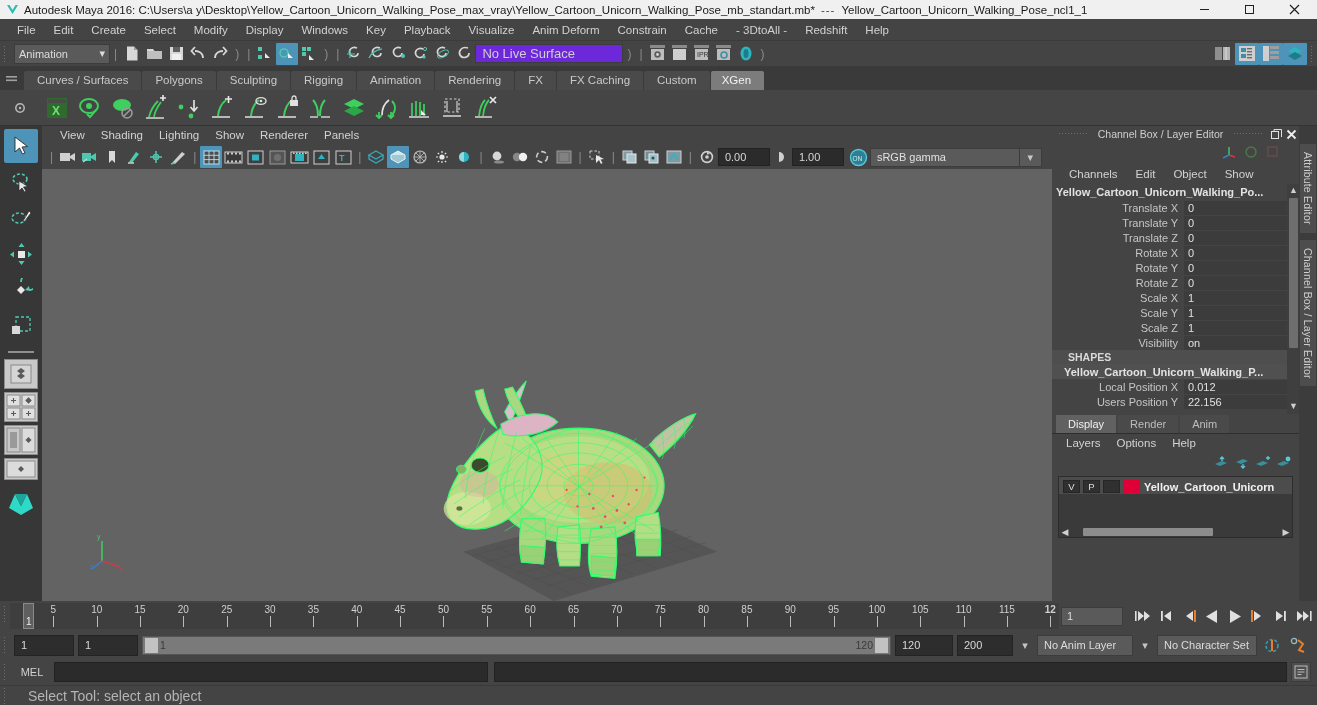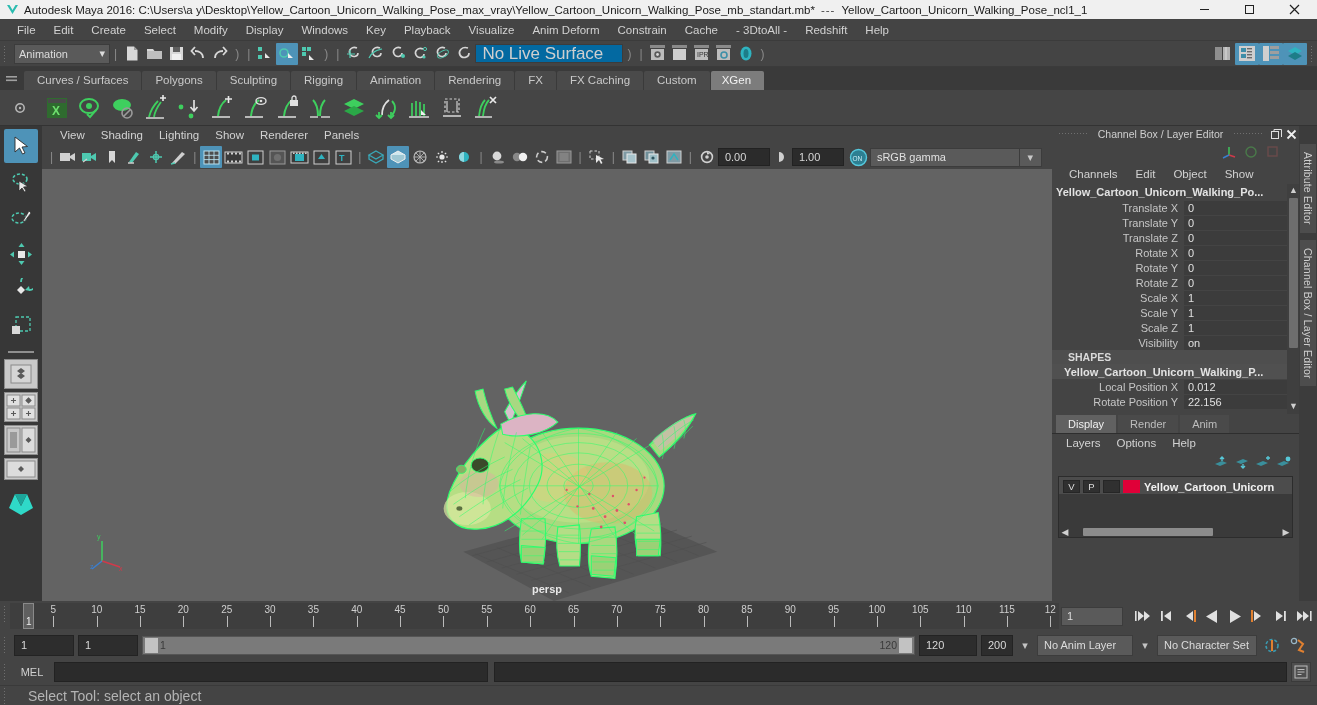--- a/index.html
+++ b/index.html
@@ -54,22 +54,22 @@
   .pipe { color:#8a8a8a; padding:0 4px; font-size:12px; }
   .ibtn {
     width:22px; height:22px; display:flex; align-items:center; justify-content:center; flex:none;
   }
   .ibtn.on { background:#4e93b8; border-radius:1px; }
   .numfield {
     height:18px; width:52px; background:#2b2b2b; border:1px solid #222;
     color:#d6d6d6; font-size:11px; display:flex; align-items:center; padding-left:6px;
   }
   .widefield {
-    height:19px; width:148px; background:#0369a1; border:1px solid #3c3c3c;
-    color:#cfcfcf; font-size:17px; display:flex; align-items:center; padding-left:6px;
+    height:19px; width:148px; background:#6d28d9; border:1px solid #3c3c3c;
+    color:#cfcfcf; font-size:13px; display:flex; align-items:center; padding-left:6px;
   }
   .gammabox {
     height:19px; width:150px; background:#5a5a5a; border:1px solid #3c3c3c;
     color:#e0e0e0; font-size:11px; display:flex; align-items:center; padding-left:6px;
   }
   .gammaarrow { width:22px; height:19px; background:#5a5a5a; border:1px solid #3c3c3c; border-left:none;
     display:flex; align-items:center; justify-content:center; }
 
   
   .shelftabs { height:23px; background:#3a3a3a; display:flex; align-items:flex-end; flex:none; }
@@ -920,21 +920,20 @@
                 <circle cx="544" cy="328" r="1.2"></circle>
               <circle cx="604" cy="312" r="1.2"></circle>
                 <circle cx="533" cy="312" r="1.1"></circle>
                 <circle cx="612" cy="300" r="1.1"></circle>
             </g>
           </g>
 
           <text x="548" y="408" font-size="10.5" font-family="Liberation Sans" font-weight="bold" fill="#ececec" text-anchor="middle"></text>
         </svg>
 
-        <div class="persp-label">persp</div>
 
         <div class="axis-gizmo">
           <svg width="34" height="40" viewBox="0 0 34 40">
             <path d="M12 30 L12 10" stroke="#3ecf5e" stroke-width="1.5"></path>
             <text x="7" y="8" font-size="7" font-family="Liberation Sans" fill="#3ecf5e">y</text>
             <path d="M12 30 L30 36" stroke="#d03a4a" stroke-width="1.5"></path>
             <text x="29" y="40" font-size="7" font-family="Liberation Sans" fill="#d03a4a">x</text>
             <path d="M12 30 L2 38" stroke="#3a7fd0" stroke-width="1.5"></path>
             <text x="0" y="38" font-size="7" font-family="Liberation Sans" fill="#3a7fd0">z</text>
           </svg>
@@ -1033,21 +1032,21 @@
           </div>
 
           <div class="chan-sep">SHAPES</div>
           <div class="chan-shape">Yellow_Cartoon_Unicorn_Walking_P...</div>
 
           <div class="chanrow">
             <span class="chanlabel">Local Position X</span>
             <span class="chanval">0.012</span>
           </div>
           <div class="chanrow">
-            <span class="chanlabel">Rotate Position Y</span>
+            <span class="chanlabel">Users Position Y</span>
             <span class="chanval">22.156</span>
           </div>
 
           <div class="cb-scroll">
             <div class="cb-arrow" style="top:2px;">▲</div>
             <div class="cb-thumb"></div>
             <div class="cb-arrow" style="bottom:3px;">▼</div>
           </div>
         </div>
       </div>
@@ -1159,21 +1158,21 @@
           <div class="ticklabel" style="left: 78.5124%;">95</div>
           <div class="tick" style="left: 82.6446%;"></div>
           <div class="ticklabel" style="left: 82.6446%;">100</div>
           <div class="tick" style="left: 86.7769%;"></div>
           <div class="ticklabel" style="left: 86.7769%;">105</div>
           <div class="tick" style="left: 90.9091%;"></div>
           <div class="ticklabel" style="left: 90.9091%;">110</div>
           <div class="tick" style="left: 95.0413%;"></div>
           <div class="ticklabel" style="left: 95.0413%;">115</div>
           <div class="tick" style="left: 99.1736%;"></div>
-          <div class="ticklabel" style="left: 99.1736%;">12</div>
+          <div class="ticklabel" style="left: 99.1736%; font-weight: bold;">12</div>
         </div>
     </div>
     <div class="playctl">
       <div class="curframe">1</div>
       <div class="pb">
         <svg width="18" height="14" viewBox="0 0 18 14">
             <path d="M8 7 L14 2 v10 Z M2 7 L8 2 v10 Z" fill="#e0e0e0" transform="scale(-1,1) translate(-18,0)"></path>
             <rect x="1" y="2" width="1.6" height="10" fill="#e0e0e0"></rect>
           </svg>
       </div>
@@ -1224,21 +1223,21 @@
     <div class="grip"></div>
     <div class="rfield" style="width:60px;">1</div>
     <div class="rfield" style="width:60px;">1</div>
     <div class="rangebar">
       <span class="rb-handle"></span>
       <span class="rb-val">1</span>
       <span class="rb-val right">120</span>
       <span class="rb-handle"></span>
     </div>
     <div class="rfield" style="width:58px;">120</div>
-    <div class="rfield" style="width:32px;">200</div>
+    <div class="rfield" style="width:56px;">200</div>
     <div class="dropbtn">▾</div>
     <div class="animlayer">No Anim Layer</div>
     <div class="dropbtn">▾</div>
     <div class="charset">No Character Set</div>
     <div class="pb">
       <svg width="18" height="17" viewBox="0 0 18 17">
           <circle cx="9" cy="8.5" r="6" fill="none" stroke="#3a9ab0" stroke-width="1.6" stroke-dasharray="3 2"></circle>
           <rect x="8" y="3" width="2" height="11" fill="#e08030"></rect>
         </svg>
     </div>

